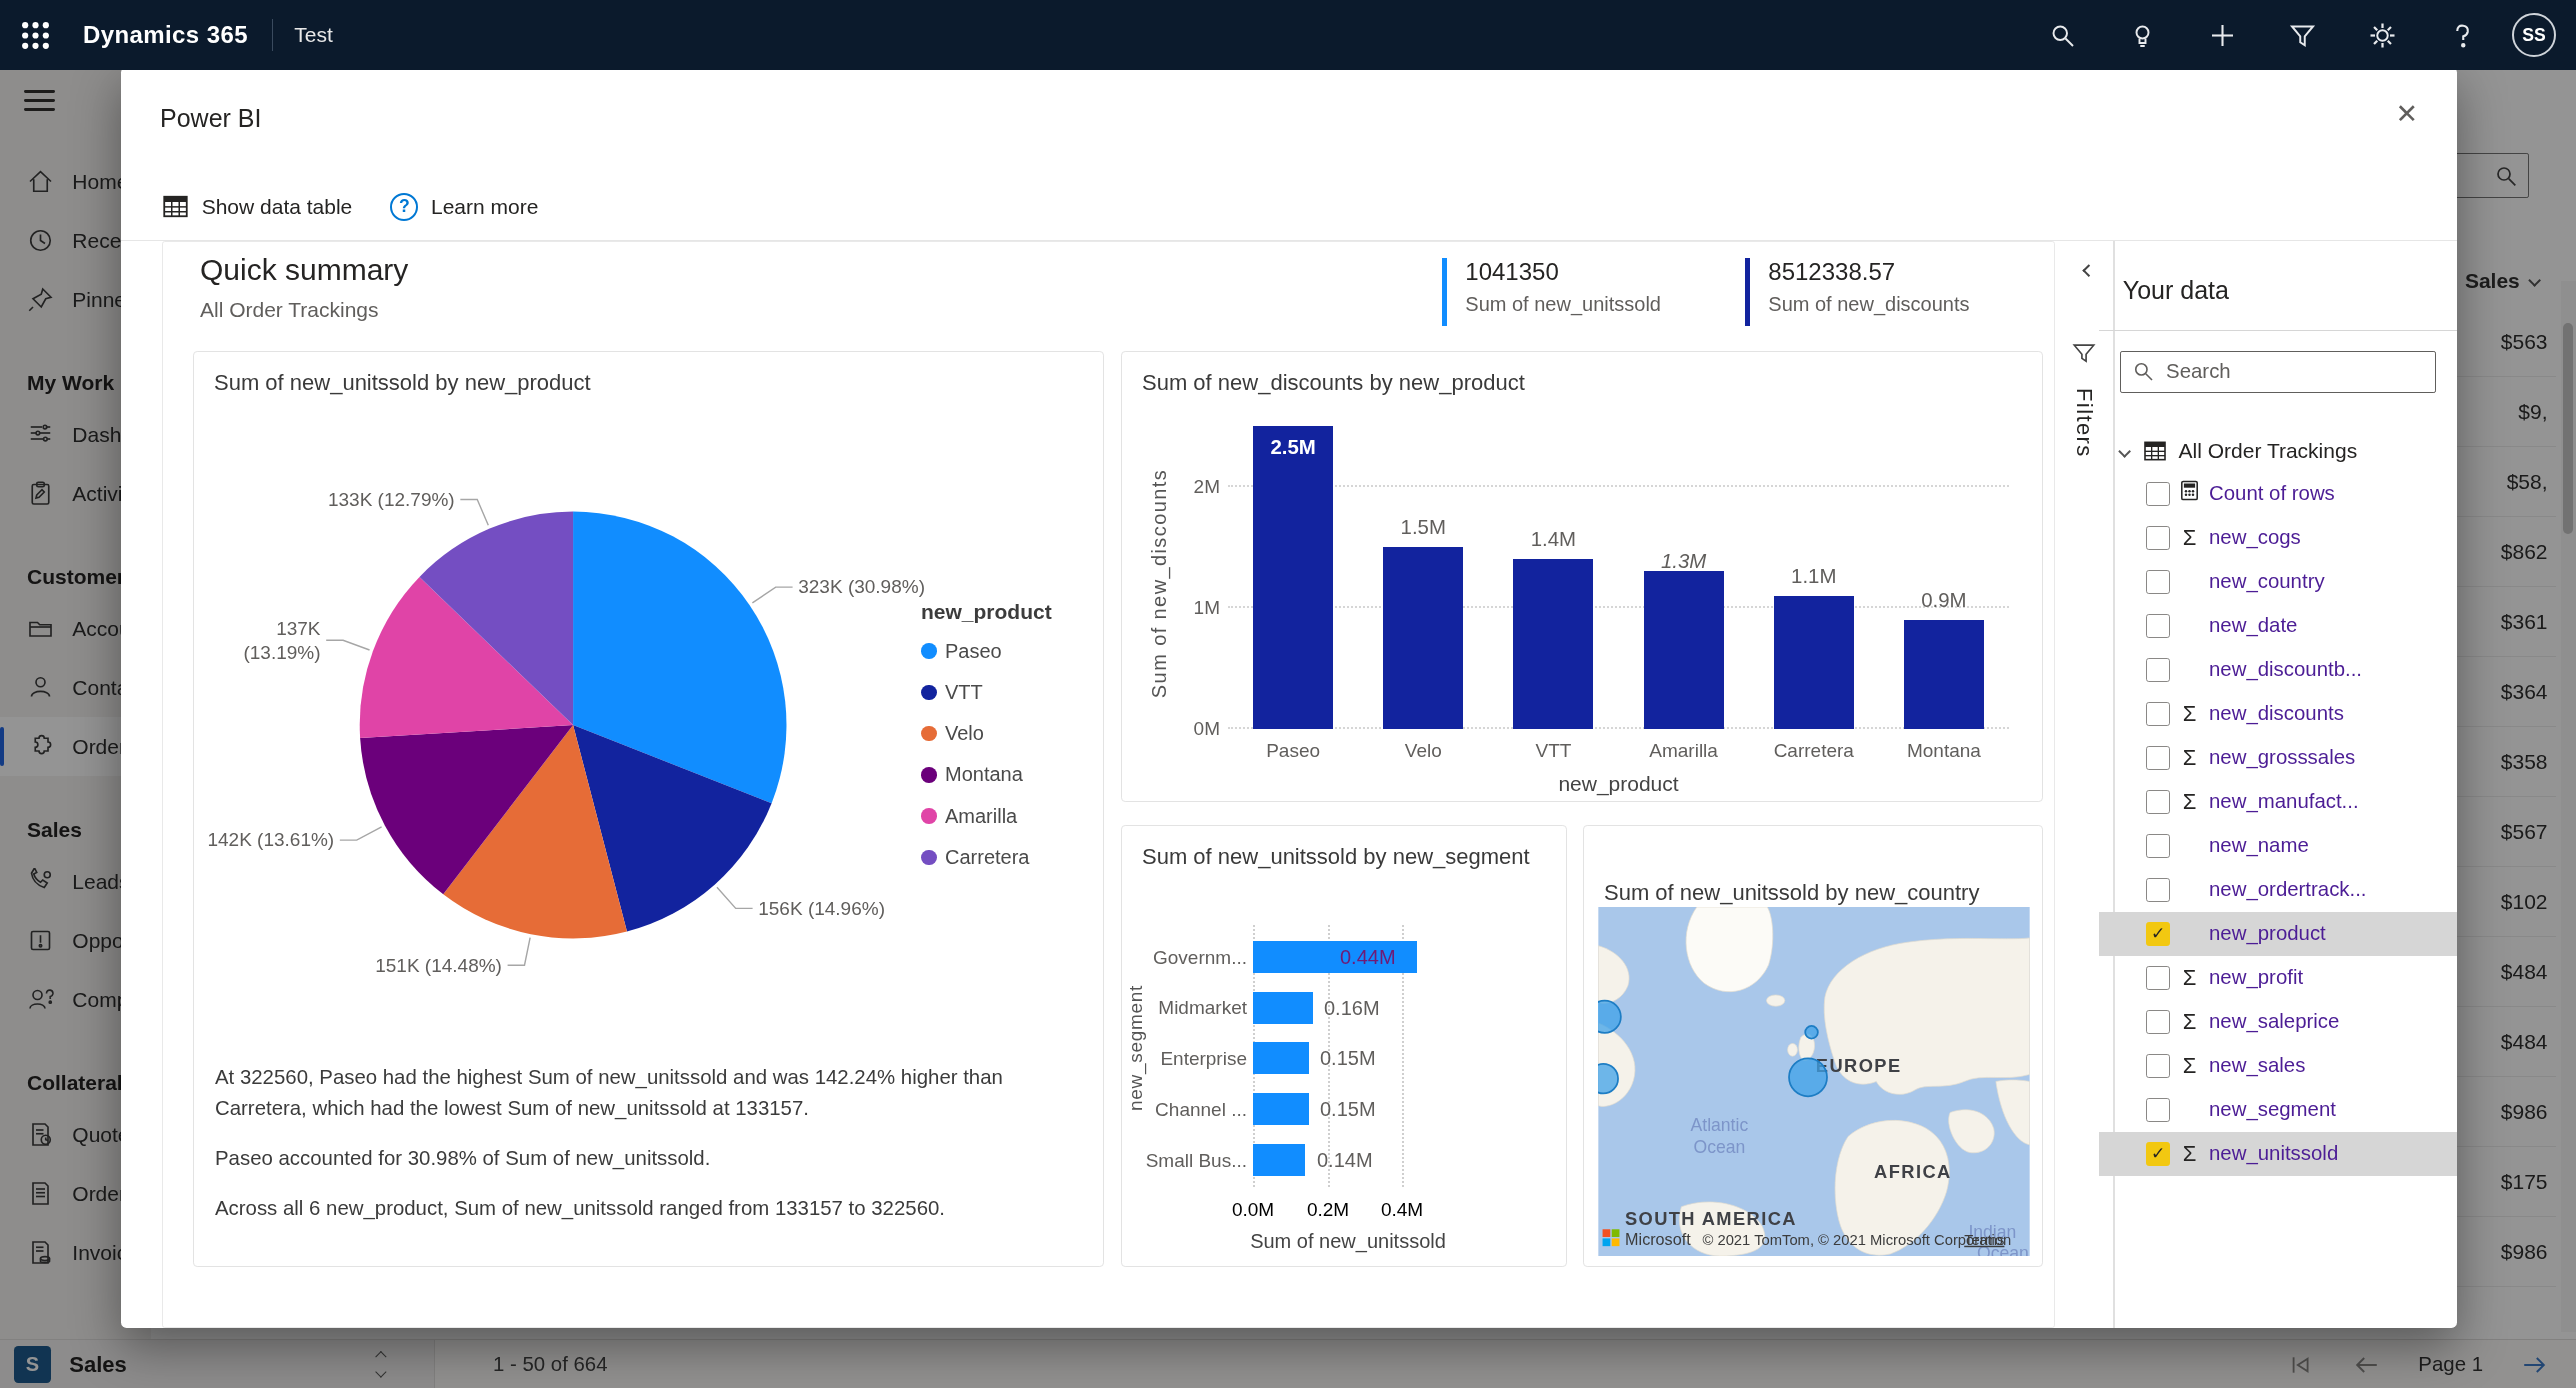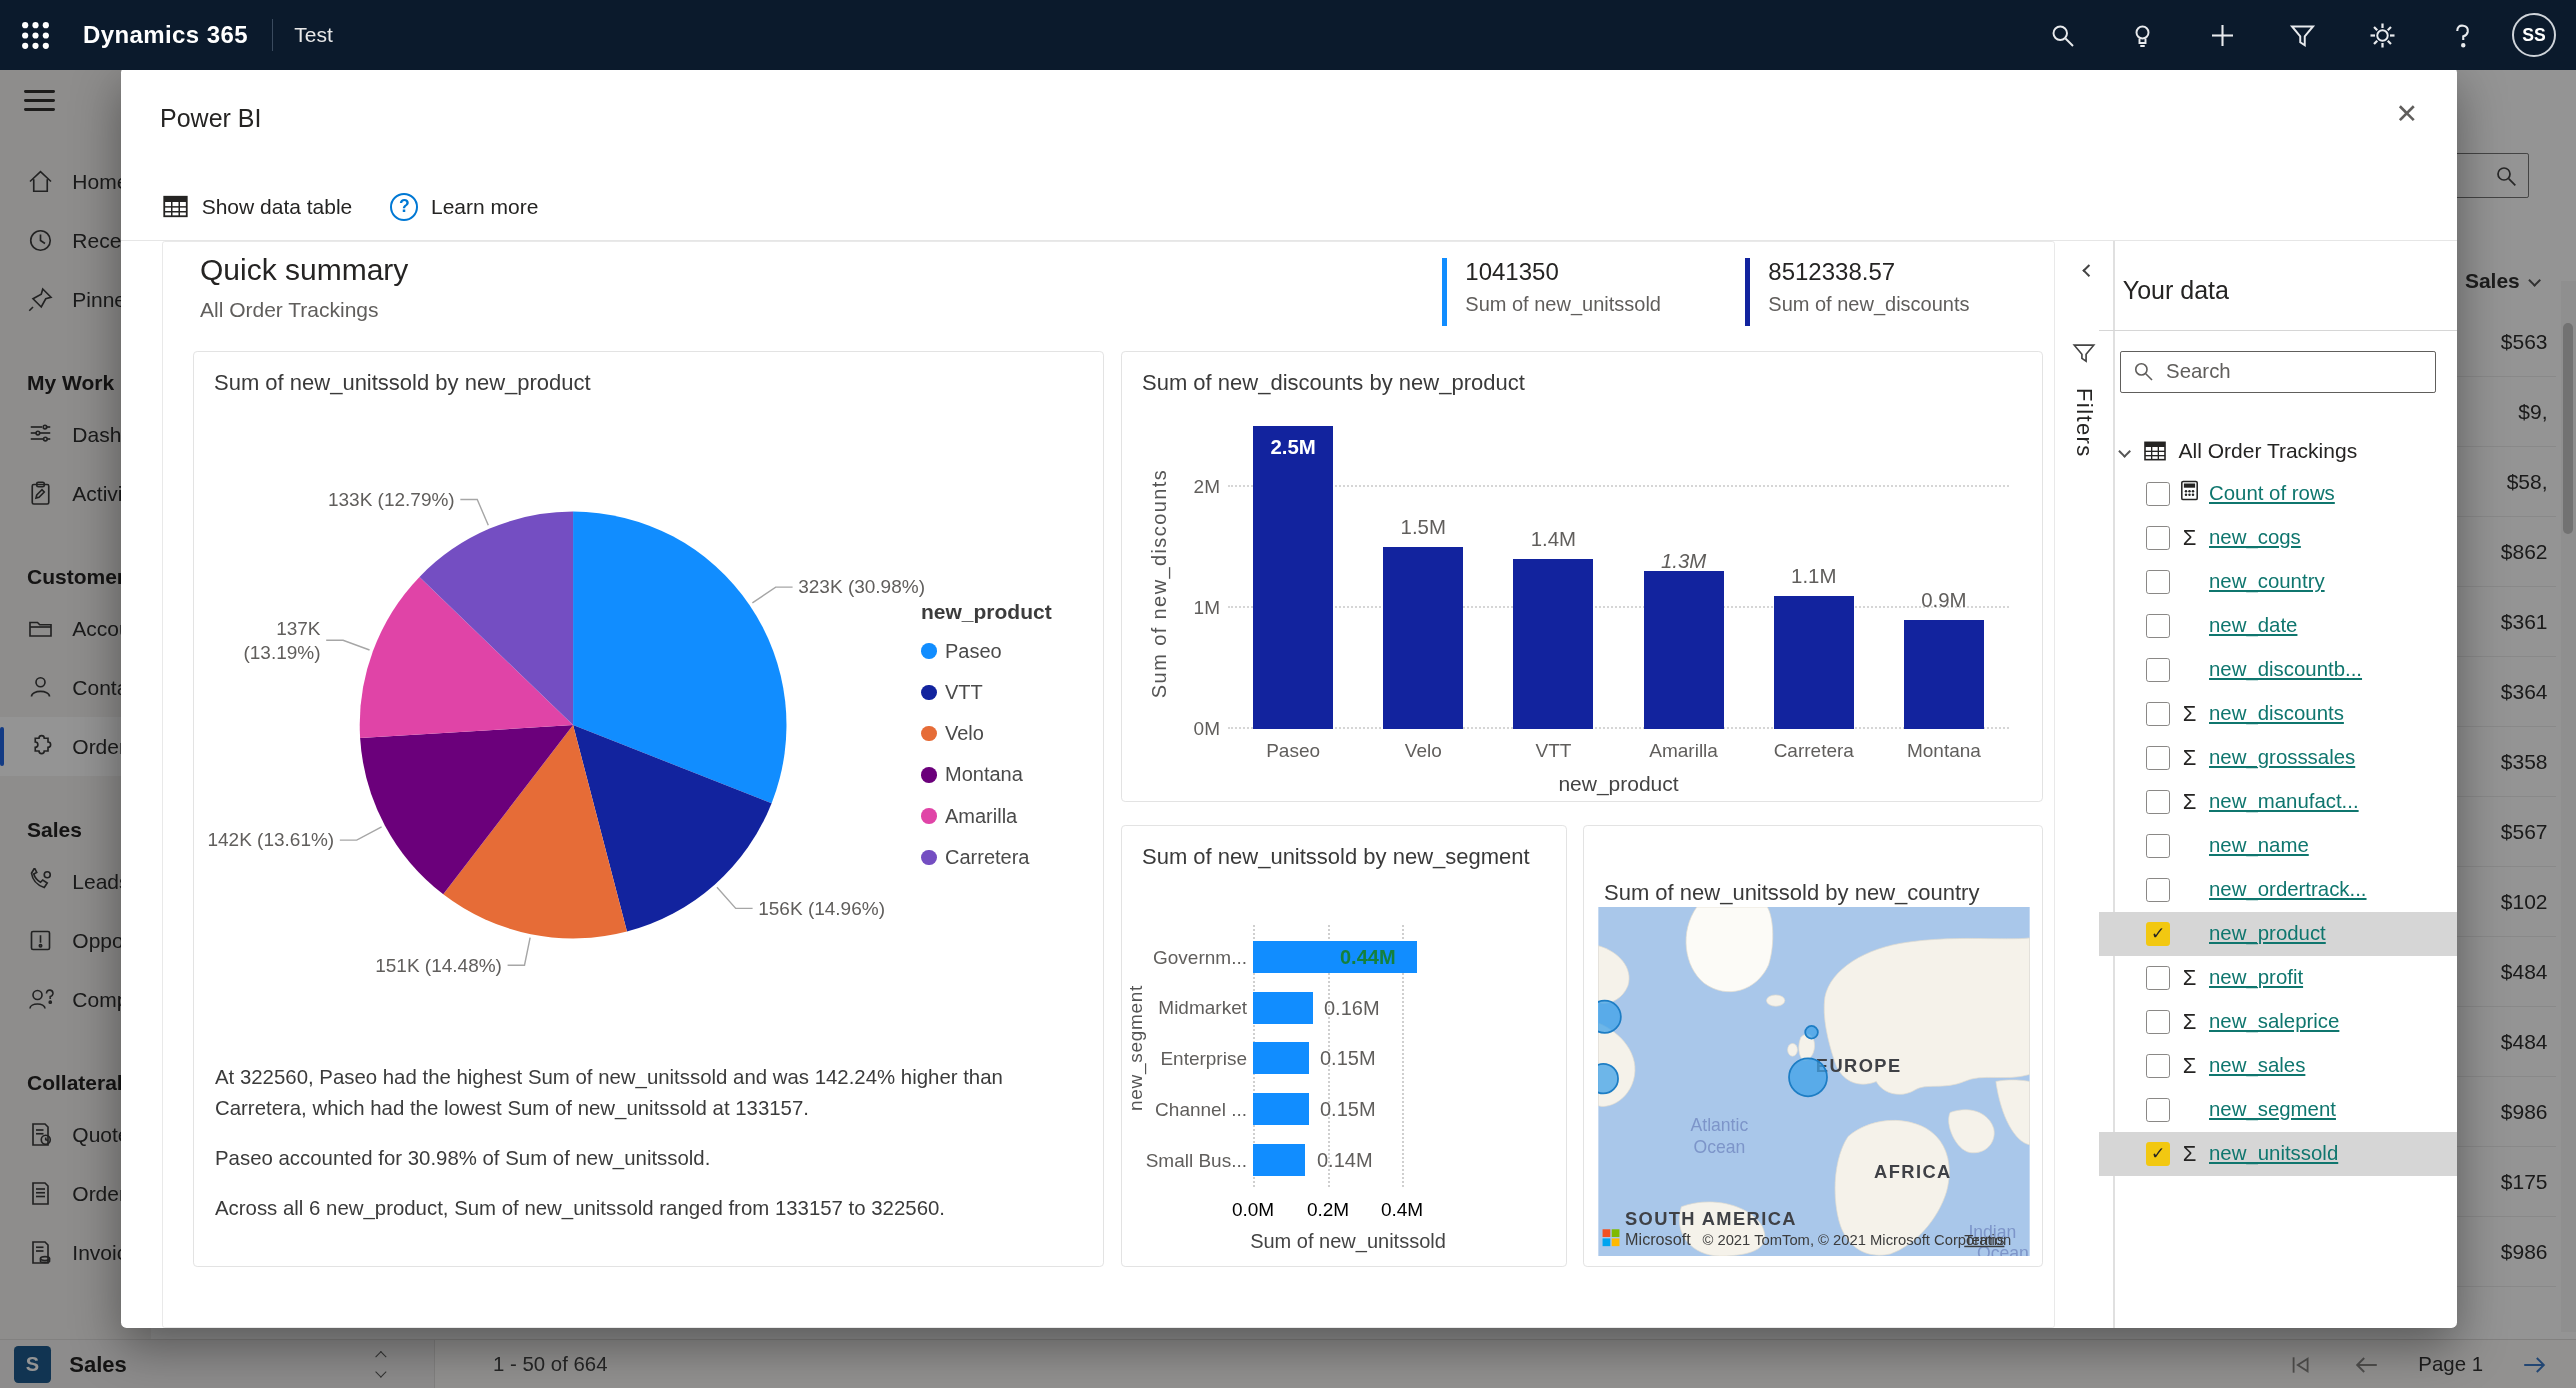--- a/index.html
+++ b/index.html
@@ -106,21 +106,21 @@
   .vb-xlabels { position:absolute; left:106px; top:388px; width:781px; display:flex; }
   .vb-xlabels div { flex:1; text-align:center; font-size:19px; color:#605e5c; }
   .vb-xtitle { position:absolute; left:106px; top:420px; width:781px; text-align:center; font-size:21px; color:#444; }
 
   
   .hb-ytitle { position:absolute; left:-85px; top:211px; width:197px; text-align:center; font-size:19px; color:#555; letter-spacing:0.7px; transform:rotate(-90deg); }
   .hb-grid { position:absolute; top:99px; height:262px; border-left:2.1px dotted #cfcfcf; }
   .hb-row-label { position:absolute; left:7px; width:118px; text-align:right; font-size:19px; color:#605e5c; line-height:51px; height:51px; }
   .hb-bar { position:absolute; height:32px; cursor:pointer; }
   .hb-val { position:absolute; font-size:20px; color:#605e5c; line-height:32px; white-space:nowrap; }
-  .hb-val.inside { color:#15803d; font-weight:bold; }
+  .hb-val.inside { color:#701a75; font-weight:normal; }
   .hb-xtick { position:absolute; top:373px; width:70px; text-align:center; font-size:19px; color:#000000; }
   .hb-xtitle { position:absolute; left:85px; top:404px; width:282px; text-align:center; font-size:20px; color:#444; }
 
   
   .map-wrap { position:absolute; left:14px; top:81px; width:432px; height:349px; overflow:hidden; }
 
   
   .rail { width:59px; border-right:0.7px solid #e0e0e0; position:relative; }
   .rail .chev { border-color:#444; }
   .rail-collapse { position:absolute; top:25px; left:50%; transform:translateX(-50%); cursor:pointer; }
@@ -138,21 +138,21 @@
   .yd-search input::placeholder { color:#605e5c; }
   .yd-tree { margin-top:38px; }
   .yd-table-row { display:flex; align-items:center; gap:11.3px; height:41px; font-size:21px; color:#252423; cursor:pointer; }
   .yd-table-row svg { width:24px; height:24px; }
   .field-row { position:relative; height:44px; display:flex; align-items:center; margin:0 -21px; padding-left:47px; cursor:pointer; }
   .field-row.selected { background:#d6d6d6; }
   .fr-check { width:24px; height:24px; border:1.4px solid #8a8886; border-radius:2.8px; background:#fff; flex:0 0 24px; display:flex; align-items:center; justify-content:center; }
   .fr-check.checked { background:#F2C811; border-color:#F2C811; color:#252423; font-size:17px; font-weight:bold; }
   .fr-ico { width:39px; text-align:center; font-size:22px; color:#252423; flex:0 0 39px; }
   .fr-ico svg { width:21px; height:21px; }
-  .fr-label { font-size:20.4px; color:#0f766e;text-decoration:underline; }
+  .fr-label { font-size:20.4px; color:#4c1d95; }
 </style>
 </head>
 <body>
 
 <div class="screen">
 
   <header class="topbar">
     <div class="waffle">
       <svg viewBox="0 0 36 36">
           <g fill="#fff">

